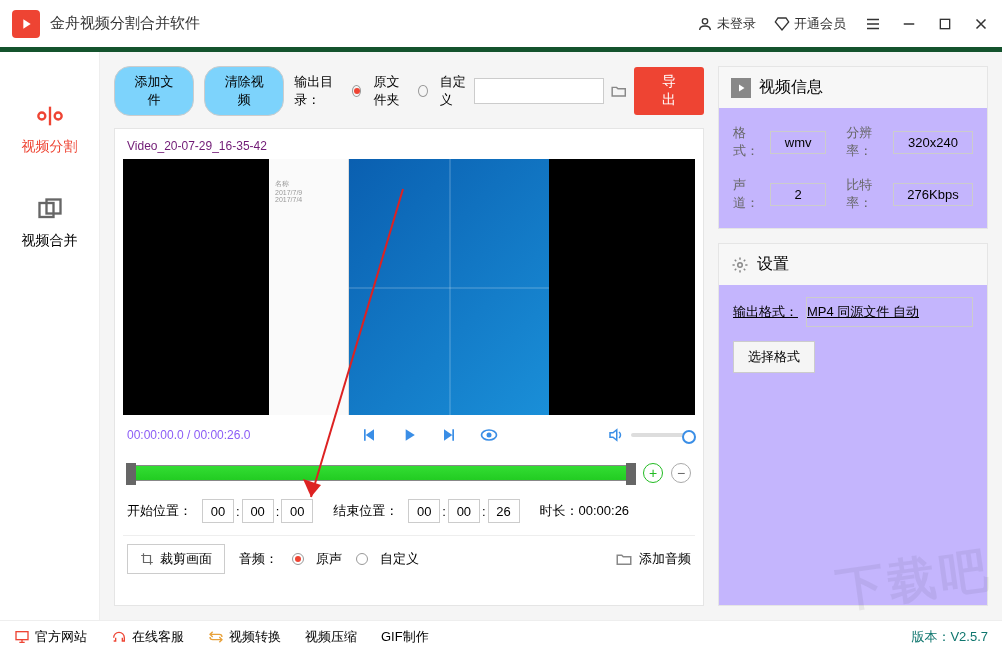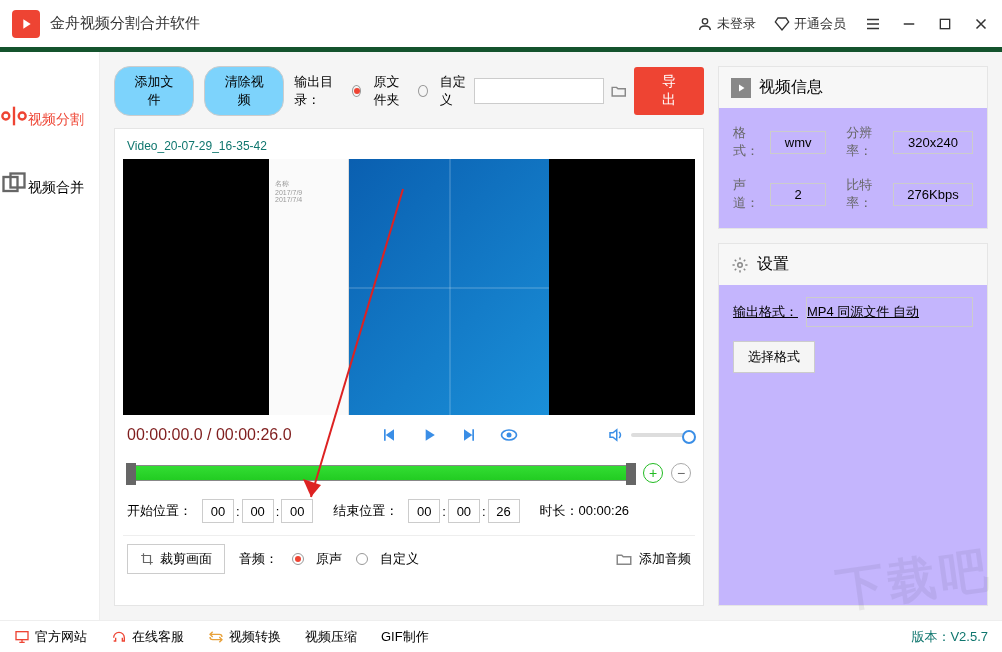--- a/index.html
+++ b/index.html
@@ -8,51 +8,51 @@
 .titlebar { height: 52px; background: #fff; display: flex; align-items: center; padding: 0 12px; border-bottom: 5px solid #14532d; }
 .logo { width: 28px; height: 28px; background: #e43; border-radius: 4px; display: flex; align-items: center; justify-content: center; margin-right: 10px; }
 .logo svg { width: 16px; height: 16px; fill: #fff; }
 .app-title { font-size: 15px; color: #333; flex: 1; }
 .tb-item { display: flex; align-items: center; margin-left: 18px; font-size: 13px; color: #333; cursor: pointer; }
 .tb-item svg { width: 16px; height: 16px; margin-right: 4px; }
 .wc { width: 18px; height: 18px; margin-left: 18px; cursor: pointer; display:flex; align-items:center; justify-content:center;}
 
 .main { display: flex; height: 568px; }
 .sidebar { width: 100px; background: #fff; display: flex; flex-direction: column; align-items: center; padding-top: 30px; border-right: 1px solid #eee; }
-.side-item { display: flex; flex-direction: row; align-items: center; padding: 20px 0; width: 100%; cursor: pointer; }
+.side-item { display: flex; flex-direction: column; align-items: center; padding: 20px 0; width: 100%; cursor: pointer; }
 .side-item.active { color: #e43; }
 .side-item span { font-size: 14px; margin-top: 8px; }
 .side-icon { width: 28px; height: 28px; }
 
 .content { flex: 1; padding: 14px; display: flex; gap: 14px; }
 .left-col { width: 590px; display: flex; flex-direction: column; }
 .right-col { flex: 1; display: flex; flex-direction: column; gap: 14px; }
 
 .toolbar { display: flex; align-items: center; gap: 10px; margin-bottom: 12px; }
 .btn-pill { padding: 6px 16px; border: 1px solid #ccc; border-radius: 16px; background: #7dd3fc; font-size: 13px; cursor: pointer; }
 .out-row { display:flex; align-items:center; gap:6px; font-size:13px; margin-left:auto;}
 .out-row input[type=text]{ width:130px; height:26px; border:1px solid #ccc; padding:0 6px;}
 .radio { display:inline-flex; align-items:center; gap:12px;}
 .radio-dot{width:12px;height:12px;border:1px solid #999;border-radius:50%;display:inline-flex;align-items:center;justify-content:center;}
 .radio-dot.on::after{content:"";width:6px;height:6px;background:#e43;border-radius:50%;}
 .folder-icon{width:22px;height:18px;cursor:pointer;}
 .btn-export{background:#e43;color:#fff;border:none;padding:6px 24px;border-radius:3px;font-size:14px;cursor:pointer;}
 
 .video-card { background:#fff; border:1px solid #e5e5e5; padding:8px; flex:1; display:flex; flex-direction:column;}
-.vname{font-size:12px;color:#0f766e;padding:2px 4px 6px;}
+.vname{font-size:12px;color:#701a75;padding:2px 4px 6px;}
 .player{height:256px;background:#000;display:flex;justify-content:center;position:relative;}
 .win-bg{width:200px;height:100%;background:linear-gradient(135deg,#0a5fb0,#1a8fd8);position:relative;}
 .win-bg::before,.win-bg::after{content:"";position:absolute;background:rgba(255,255,255,0.15);}
 .win-bg::before{width:100%;height:2px;top:50%;}
 .win-bg::after{width:2px;height:100%;left:50%;}
 .doc-bg{width:80px;height:100%;background:#fafafa;border-right:1px solid #ddd;font-size:7px;color:#999;padding:20px 6px;}
 .arrow{position:absolute;left:170px;top:20px;width:120px;height:330px;pointer-events:none;z-index:5;}
 
 .controls{display:flex;align-items:center;padding:10px 4px;gap:8px;}
-.time-disp{font-size:16px;color:#7f1d1d;}
+.time-disp{font-size:12px;color:#8b5cf6;}
 .ctrl-btns{display:flex;gap:20px;margin:0 auto;}
 .ctrl-btn{width:20px;height:20px;cursor:pointer;}
 .vol{display:flex;align-items:center;gap:6px;}
 .vol-bar{width:60px;height:4px;background:#ddd;border-radius:2px;position:relative;}
 .vol-bar::after{content:"";position:absolute;right:-5px;top:-3px;width:10px;height:10px;border:2px solid #3a8ee6;background:#fff;border-radius:50%;}
 
 .timeline-row{padding:8px 4px;display:flex;align-items:center;gap:8px;}
 .timeline{flex:1;height:16px;background:linear-gradient(#3d3,#2c2);border:1px solid #888;position:relative;border-radius:2px;}
 .tl-handle{position:absolute;top:-3px;width:10px;height:22px;background:#666;cursor:ew-resize;}
 .tl-handle.left{left:-2px;} .tl-handle.right{right:-2px;}

